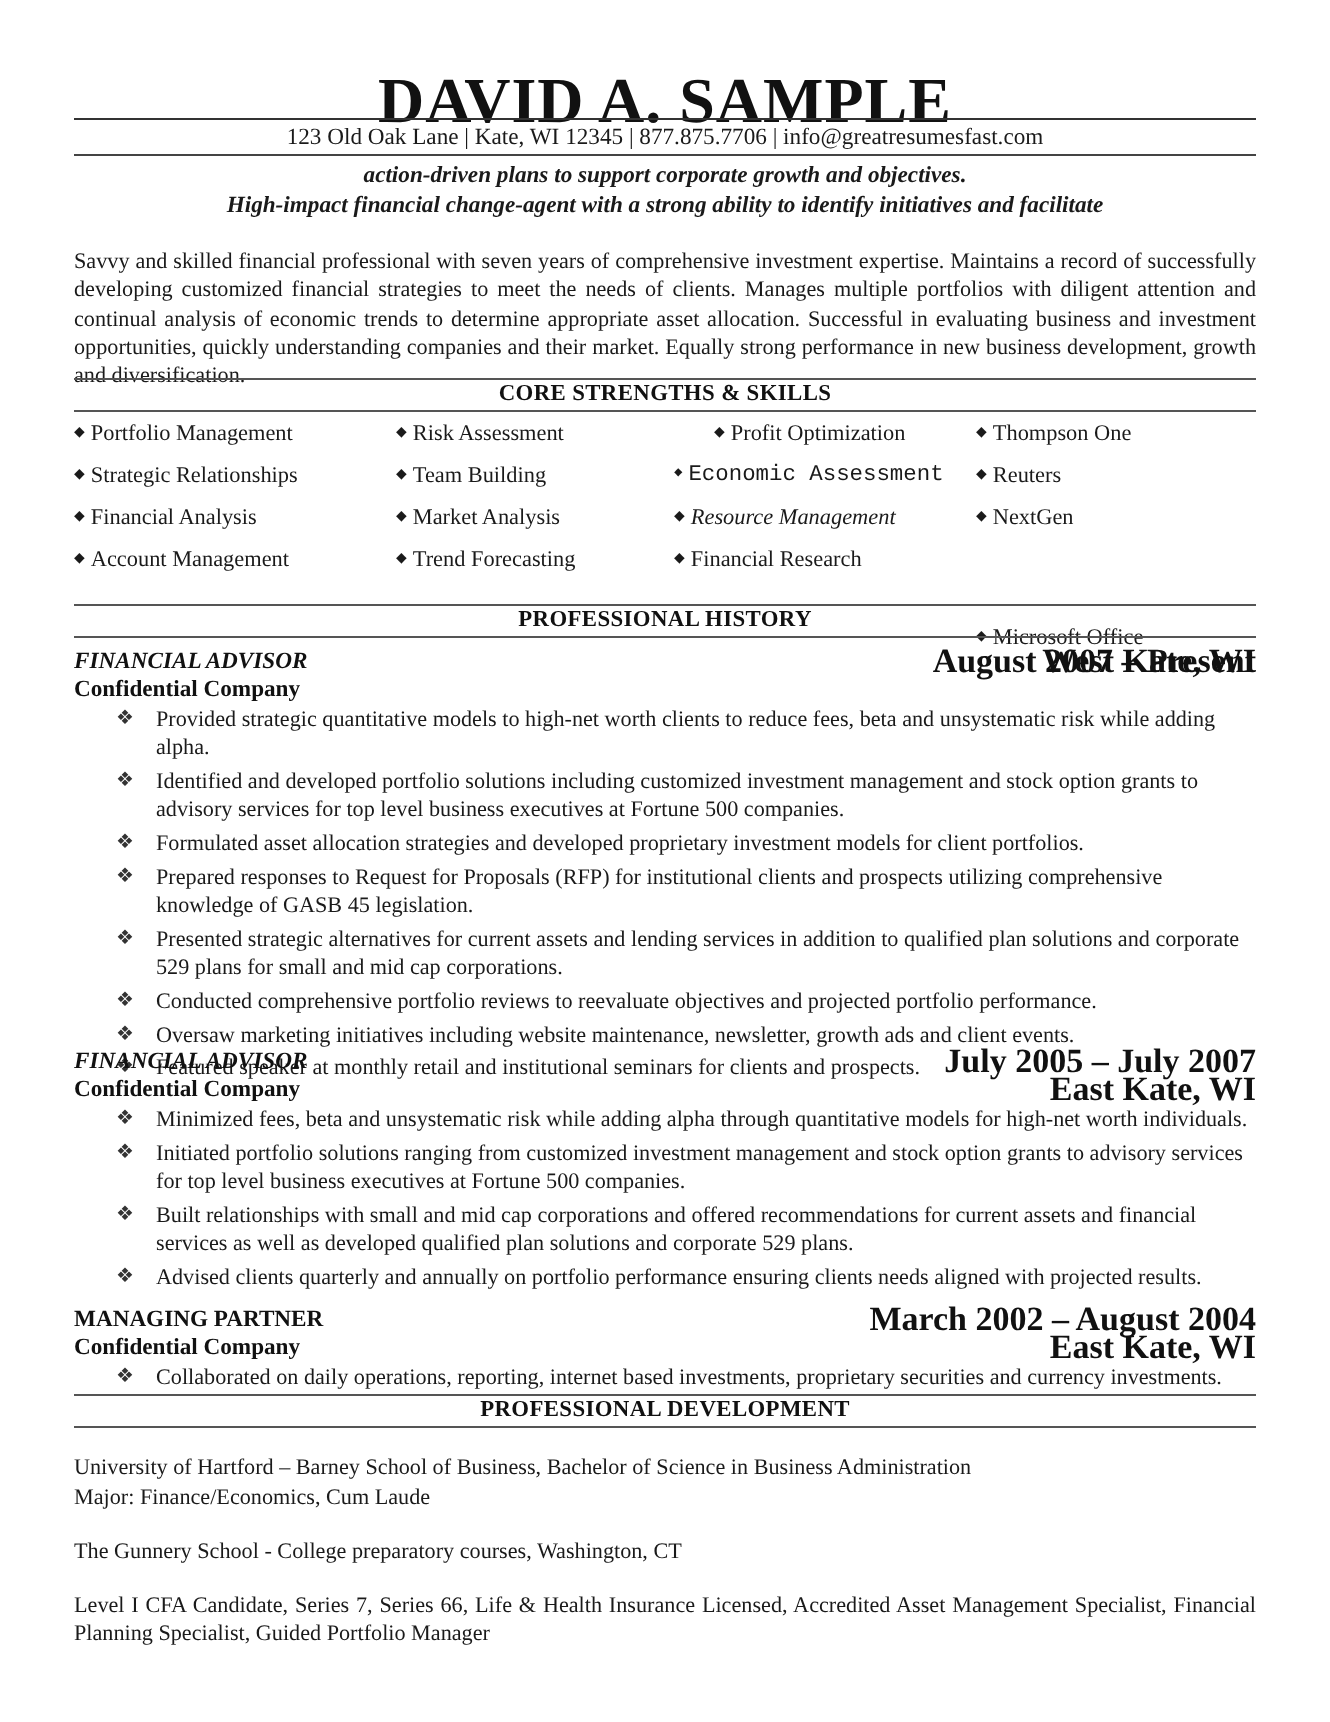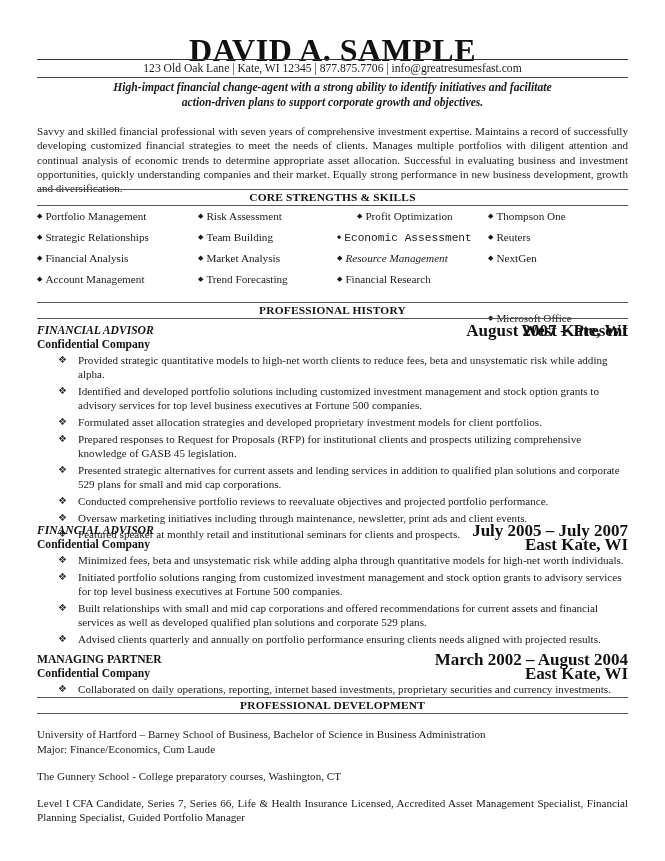--- a/index.html
+++ b/index.html
@@ -70,22 +70,22 @@
     }
   </style>
 </head>
 <body>
 
 <div class="page">
 
   <div class="name">DAVID A. SAMPLE</div>
   <div class="contact">123 Old Oak Lane | Kate, WI 12345 | 877.875.7706 | info@greatresumesfast.com</div>
   <div class="tagline">
+    <div>action-driven plans to support corporate growth and objectives.</div>
     <div>High-impact financial change-agent with a strong ability to identify initiatives and facilitate</div>
-    <div>action-driven plans to support corporate growth and objectives.</div>
   </div>
 
   <div class="summary">Savvy and skilled financial professional with seven years of comprehensive investment expertise.  Maintains a record of successfully developing customized financial strategies to meet the needs of clients.  Manages multiple portfolios with diligent attention and continual analysis of economic trends to determine appropriate asset allocation.  Successful in evaluating business and investment opportunities, quickly understanding companies and their market.  Equally strong performance in new business development, growth and diversification.</div>
 
   <div class="section-head" style="top:189px;">CORE STRENGTHS &amp; SKILLS</div>
 
   <div class="skills">
 
     <div class="skill" style="left:0;top:0;"><span class="dia">◆</span><span>Portfolio Management</span></div>
     <div class="skill" style="left:0;top:21px;"><span class="dia">◆</span><span>Strategic Relationships</span></div>
@@ -114,21 +114,21 @@
   <div class="job-right" style="top:324px;">August 2007 – Present</div>
   <div class="job-company" style="top:338px;">Confidential Company</div>
   <div class="job-right" style="top:324px;">West Kate, WI</div>
   <ul class="bullets" style="top:353px;">
     <li><span class="flower">❖</span><span>Provided strategic quantitative models to high-net worth clients to reduce fees, beta and unsystematic risk while adding alpha.</span></li>
     <li><span class="flower">❖</span><span>Identified and developed portfolio solutions including customized investment management and stock option grants to advisory services for top level business executives at Fortune 500 companies.</span></li>
     <li><span class="flower">❖</span><span>Formulated asset allocation strategies and developed proprietary investment models for client portfolios.</span></li>
     <li><span class="flower">❖</span><span>Prepared responses to Request for Proposals (RFP) for institutional clients and prospects utilizing comprehensive knowledge of GASB 45 legislation.</span></li>
     <li><span class="flower">❖</span><span>Presented strategic alternatives for current assets and lending services in addition to qualified plan solutions and corporate 529 plans for small and mid cap corporations.</span></li>
     <li><span class="flower">❖</span><span>Conducted comprehensive portfolio reviews to reevaluate objectives and projected portfolio performance.</span></li>
-    <li><span class="flower">❖</span><span>Oversaw marketing initiatives including through maintenance, newsletter, print ads and client events.</span></li>
+    <li><span class="flower">❖</span><span>Oversaw marketing initiatives including website maintenance, newsletter, growth ads and client events.</span></li>
     <li><span class="flower">❖</span><span>Featured speaker at monthly retail and institutional seminars for clients and prospects.</span></li>
   </ul>
 
   <div class="job-title" style="top:524px;">FINANCIAL ADVISOR</div>
   <div class="job-right" style="top:524px;">July 2005 – July 2007</div>
   <div class="job-company" style="top:538px;">Confidential Company</div>
   <div class="job-right" style="top:538px;">East Kate, WI</div>
   <ul class="bullets" style="top:553px;">
     <li><span class="flower">❖</span><span>Minimized fees, beta and unsystematic risk while adding alpha through quantitative models for high-net worth individuals.</span></li>
     <li><span class="flower">❖</span><span>Initiated portfolio solutions ranging from customized investment management and stock option grants to advisory services for top level business executives at Fortune 500 companies.</span></li>

